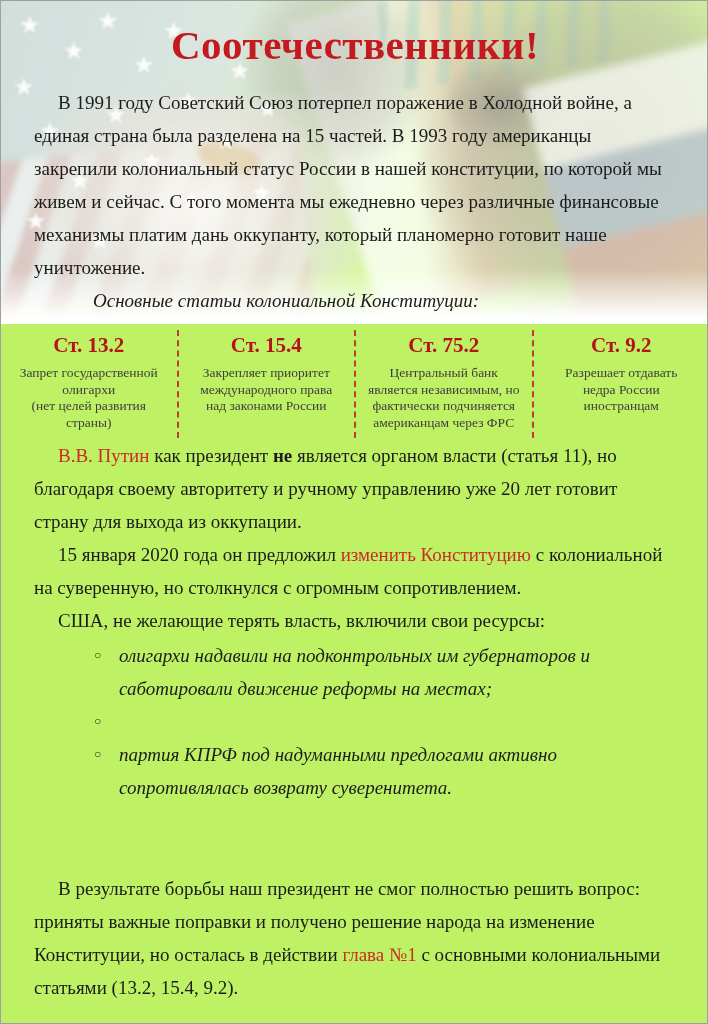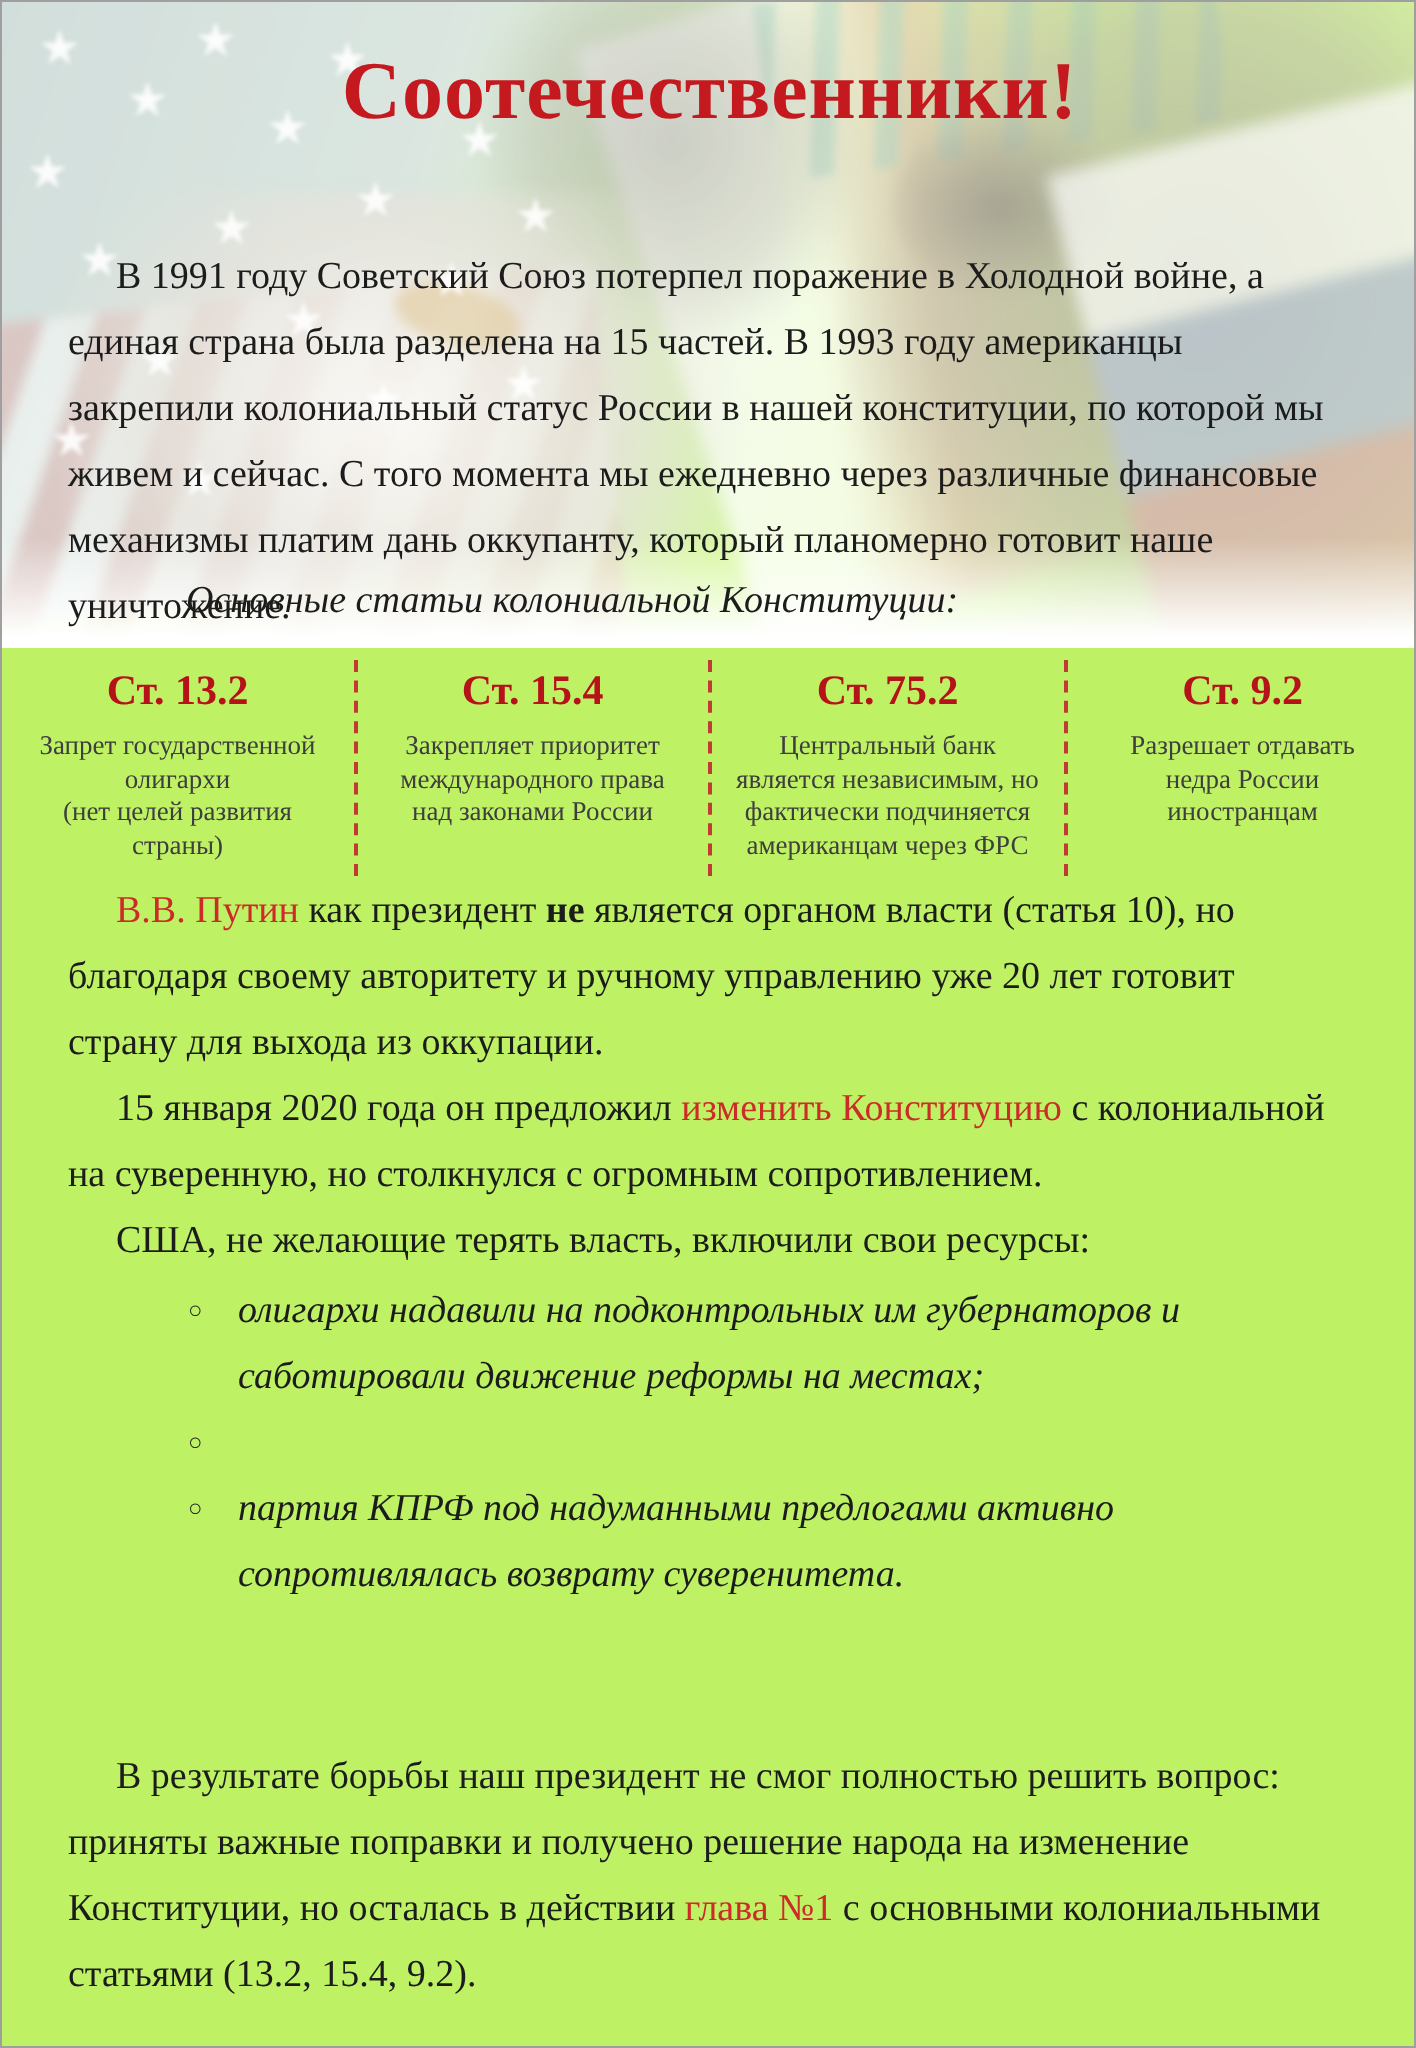--- a/index.html
+++ b/index.html
@@ -56,21 +56,21 @@
   #title{
     position:absolute;top:20px;left:0;width:708px;
     text-align:center;font-size:41px;font-weight:bold;
     color:#c41a1f;letter-spacing:.5px;
   }
   .textcol{position:absolute;left:33px;right:14px;}
   .line{height:33px;line-height:33px;font-size:19px;white-space:nowrap;}
   .line .red{color:#cc2b28;}
   .line .bold{font-weight:bold;}
   .indent{padding-left:24px;}
-  #intro{top:85px;margin-top:36px;}
+  #intro{top:85px;}
   #articles-caption{
     position:absolute;top:283px;left:33px;
     height:33px;line-height:33px;padding-left:59px;
     font-size:19px;font-style:italic;white-space:nowrap;
   }
 
   
   #articles{position:absolute;top:329px;left:0;width:708px;height:108px;display:flex;}
   .art{flex:1 1 0;text-align:center;padding:2px 8px 0 8px;box-sizing:border-box;}
   .art + .art{border-left:2px dashed #c23b33;}
@@ -163,21 +163,21 @@
         </div>
         <div class="art">
           <div class="art-num">Ст. 9.2</div>
           <div class="art-line">Разрешает отдавать</div>
           <div class="art-line">недра России</div>
           <div class="art-line">иностранцам</div>
         </div>
       </div>
 
     <div id="body-1" class="textcol">
-        <div class="line indent"><span class="red">В.В. Путин</span><span> как президент </span><span class="bold">не</span><span> является органом власти (статья 10), но</span></div>
+        <div class="line indent"><span class="red">В.В. Путин</span><span> как президент </span><span class="bold">не</span><span> является органом власти (статья 11), но</span></div>
         <div class="line"><span>благодаря своему авторитету и ручному управлению уже 20 лет готовит</span></div>
         <div class="line"><span>страну для выхода из оккупации.</span></div>
         <div class="line indent"><span>15 января 2020 года он предложил </span><span class="red">изменить Конституцию</span><span> с колониальной</span></div>
         <div class="line"><span>на суверенную, но столкнулся с огромным сопротивлением.</span></div>
         <div class="line indent"><span>США, не желающие терять власть, включили свои ресурсы:</span></div>
       </div>
 
     <div id="bullets">
         <div class="bullet-item">
           <div class="bullet-marker">○</div>

